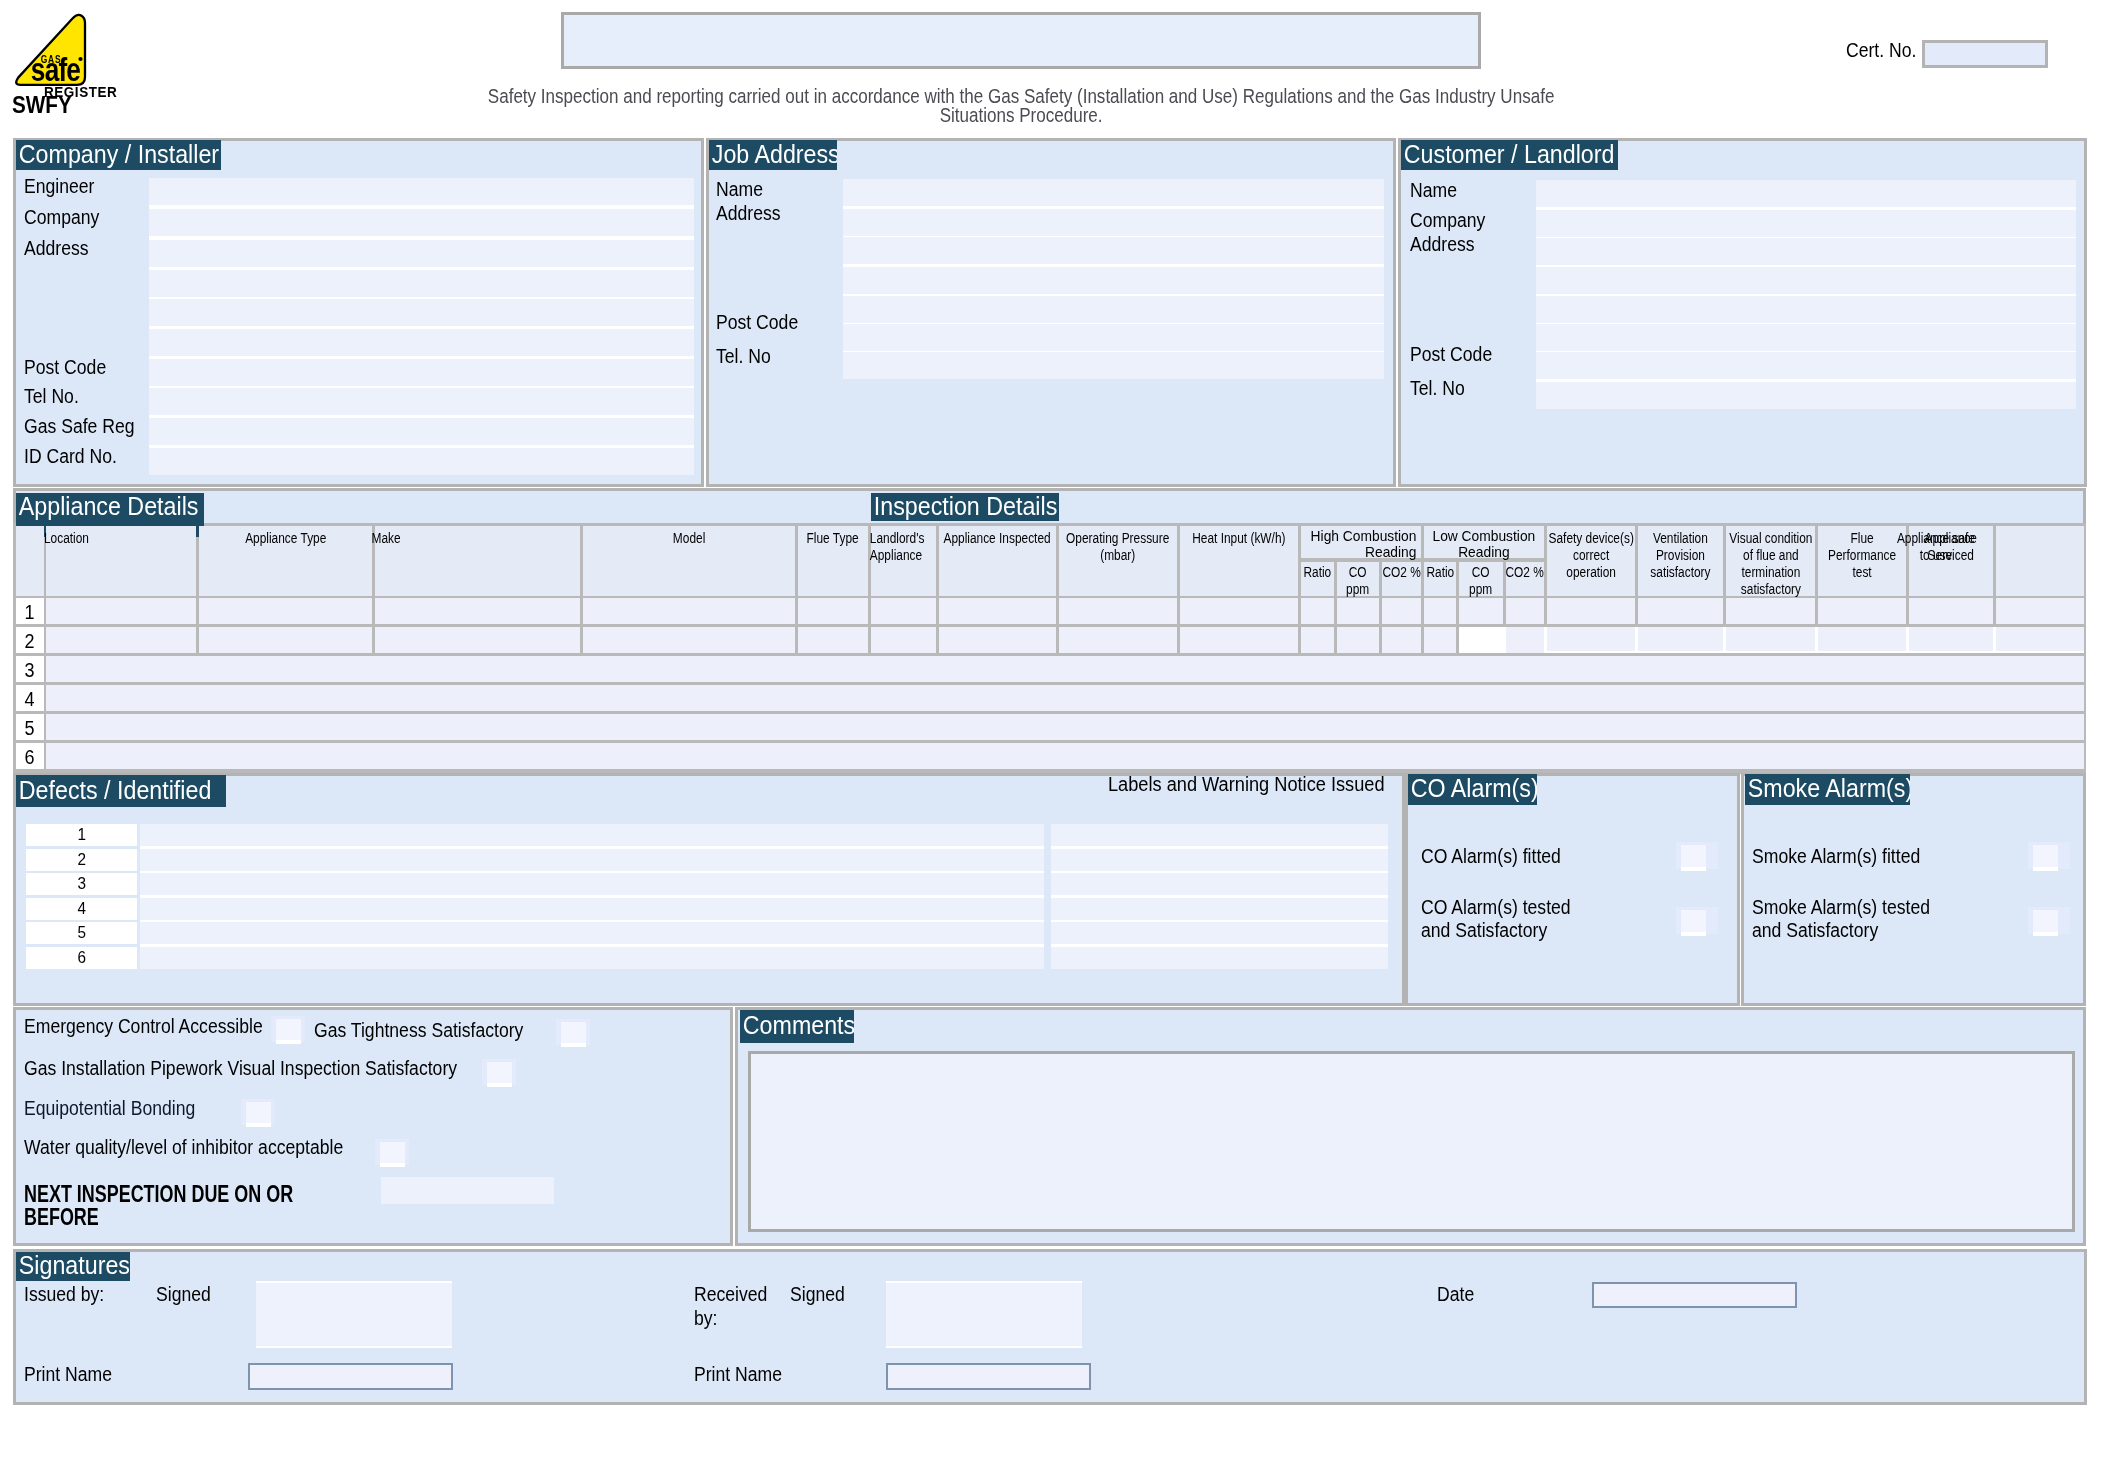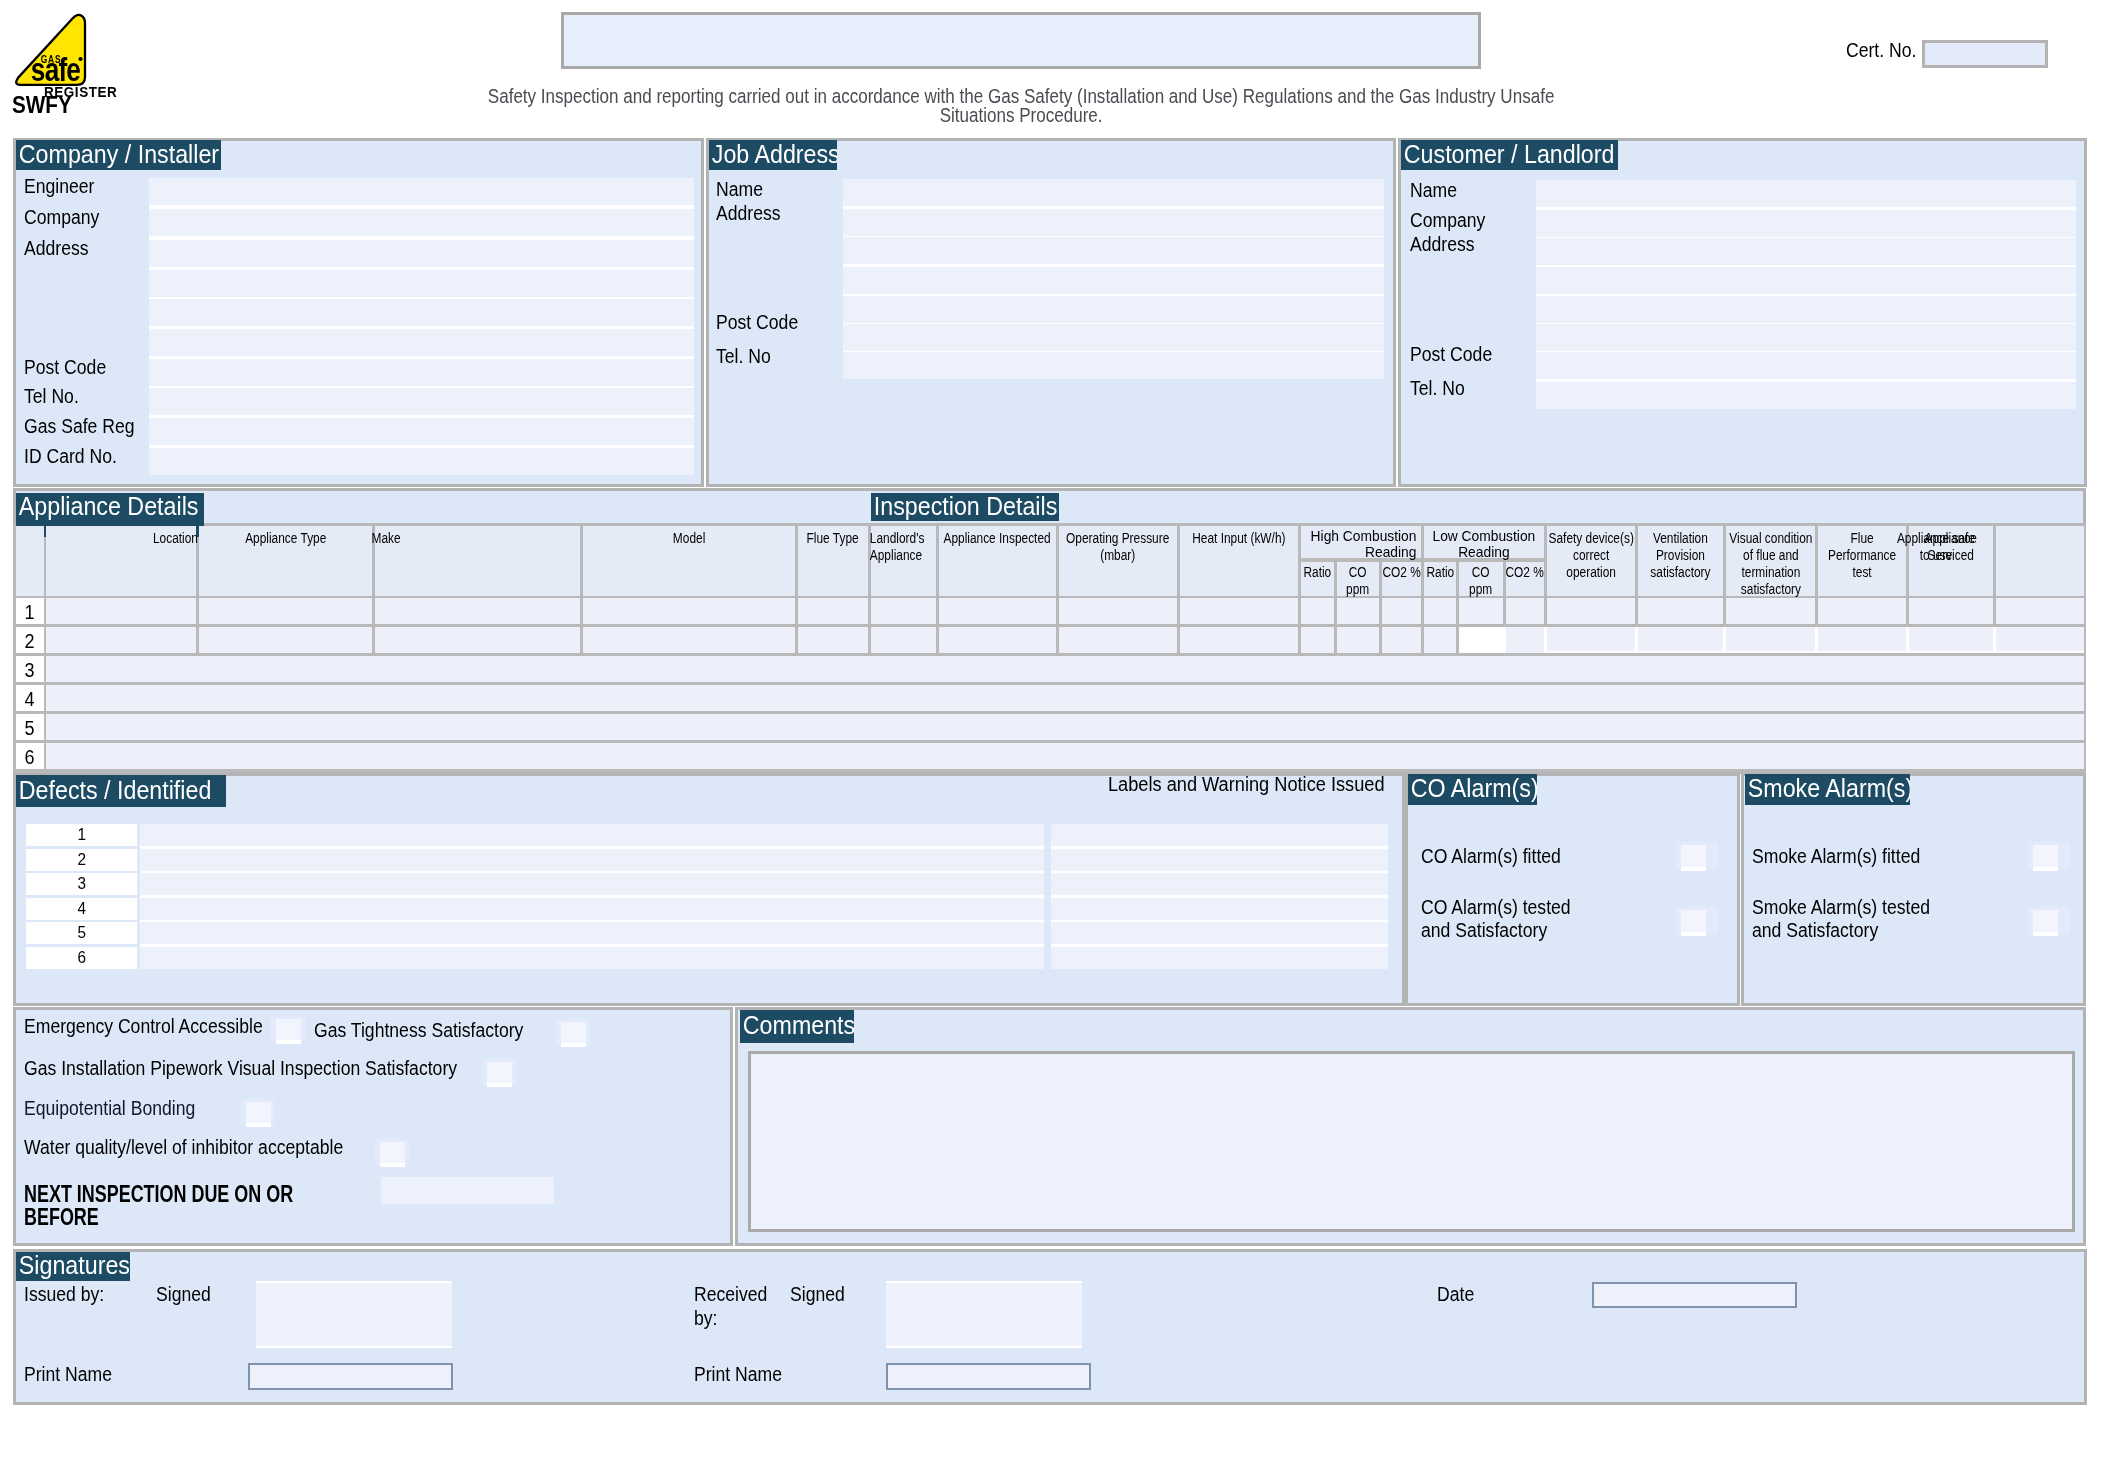--- a/index.html
+++ b/index.html
@@ -66,21 +66,21 @@
 <div style="position:absolute;left:1410px;top:209px;font-size:20px;font-weight:400;line-height:22px;color:#000;white-space:nowrap"><span style="display:inline-block;transform:scaleX(0.88);transform-origin:0 0">Company</span></div>
 <div style="position:absolute;left:1410px;top:233px;font-size:20px;font-weight:400;line-height:22px;color:#000;white-space:nowrap"><span style="display:inline-block;transform:scaleX(0.88);transform-origin:0 0">Address</span></div>
 <div style="position:absolute;left:1410px;top:343px;font-size:20px;font-weight:400;line-height:22px;color:#000;white-space:nowrap"><span style="display:inline-block;transform:scaleX(0.88);transform-origin:0 0">Post Code</span></div>
 <div style="position:absolute;left:1410px;top:377px;font-size:20px;font-weight:400;line-height:22px;color:#000;white-space:nowrap"><span style="display:inline-block;transform:scaleX(0.88);transform-origin:0 0">Tel. No</span></div>
 <div style="position:absolute;left:13px;top:488px;width:2073px;height:286px;background:#dce8f8;border:3px solid #b3b3b3"></div>
 <div style="position:absolute;left:13px;top:523px;width:2073px;height:250px;background:#b9b9b9;"></div>
 <div style="position:absolute;left:16px;top:493px;width:188px;height:44px;background:#1d4b64;color:#fff;font-size:25px;line-height:26px;overflow:hidden;white-space:nowrap"><span style="display:inline-block;transform:scaleX(0.93);transform-origin:0 50%;padding-left:3px">Appliance Details</span></div>
 <div style="position:absolute;left:871px;top:493px;width:188px;height:28px;background:#1d4b64;color:#fff;font-size:25px;line-height:26px;overflow:hidden;white-space:nowrap"><span style="display:inline-block;transform:scaleX(0.93);transform-origin:0 50%;padding-left:3px">Inspection Details</span></div>
 <div style="position:absolute;left:16px;top:526px;width:28px;height:70px;background:#e4eaf6;"></div>
 <div style="position:absolute;left:46px;top:526px;width:150px;height:70px;background:#e4eaf6;"></div>
-<div style="position:absolute;left:40px;top:530px;width:162px;font-size:14px;font-weight:400;line-height:17px;color:#000;text-align:right;white-space:nowrap"><span style="display:inline-block;transform:scaleX(0.85);transform-origin:50% 0">Location</span></div>
+<div style="position:absolute;left:40px;top:530px;width:162px;font-size:14px;font-weight:400;line-height:17px;color:#000;text-align:left;white-space:nowrap"><span style="display:inline-block;transform:scaleX(0.85);transform-origin:50% 0">Location</span></div>
 <div style="position:absolute;left:199px;top:526px;width:173px;height:70px;background:#e4eaf6;"></div>
 <div style="position:absolute;left:193px;top:530px;width:185px;font-size:14px;font-weight:400;line-height:17px;color:#000;text-align:center;white-space:nowrap"><span style="display:inline-block;transform:scaleX(0.85);transform-origin:50% 0">Appliance Type</span></div>
 <div style="position:absolute;left:375px;top:526px;width:205px;height:70px;background:#e4eaf6;"></div>
 <div style="position:absolute;left:369px;top:530px;width:217px;font-size:14px;font-weight:400;line-height:17px;color:#000;white-space:nowrap"><span style="display:inline-block;transform:scaleX(0.85);transform-origin:50% 0">Make</span></div>
 <div style="position:absolute;left:583px;top:526px;width:212px;height:70px;background:#e4eaf6;"></div>
 <div style="position:absolute;left:577px;top:530px;width:224px;font-size:14px;font-weight:400;line-height:17px;color:#000;text-align:center;white-space:nowrap"><span style="display:inline-block;transform:scaleX(0.85);transform-origin:50% 0">Model</span></div>
 <div style="position:absolute;left:798px;top:526px;width:70px;height:70px;background:#e4eaf6;"></div>
 <div style="position:absolute;left:792px;top:530px;width:82px;font-size:14px;font-weight:400;line-height:17px;color:#000;text-align:center;white-space:nowrap"><span style="display:inline-block;transform:scaleX(0.85);transform-origin:50% 0">Flue Type</span></div>
 <div style="position:absolute;left:871px;top:526px;width:65px;height:70px;background:#e4eaf6;"></div>
 <div style="position:absolute;left:865px;top:530px;width:77px;font-size:14px;font-weight:400;line-height:17px;color:#000;text-align:left;white-space:nowrap"><span style="display:inline-block;transform:scaleX(0.85);transform-origin:50% 0">Landlord's<br>Appliance</span></div>

